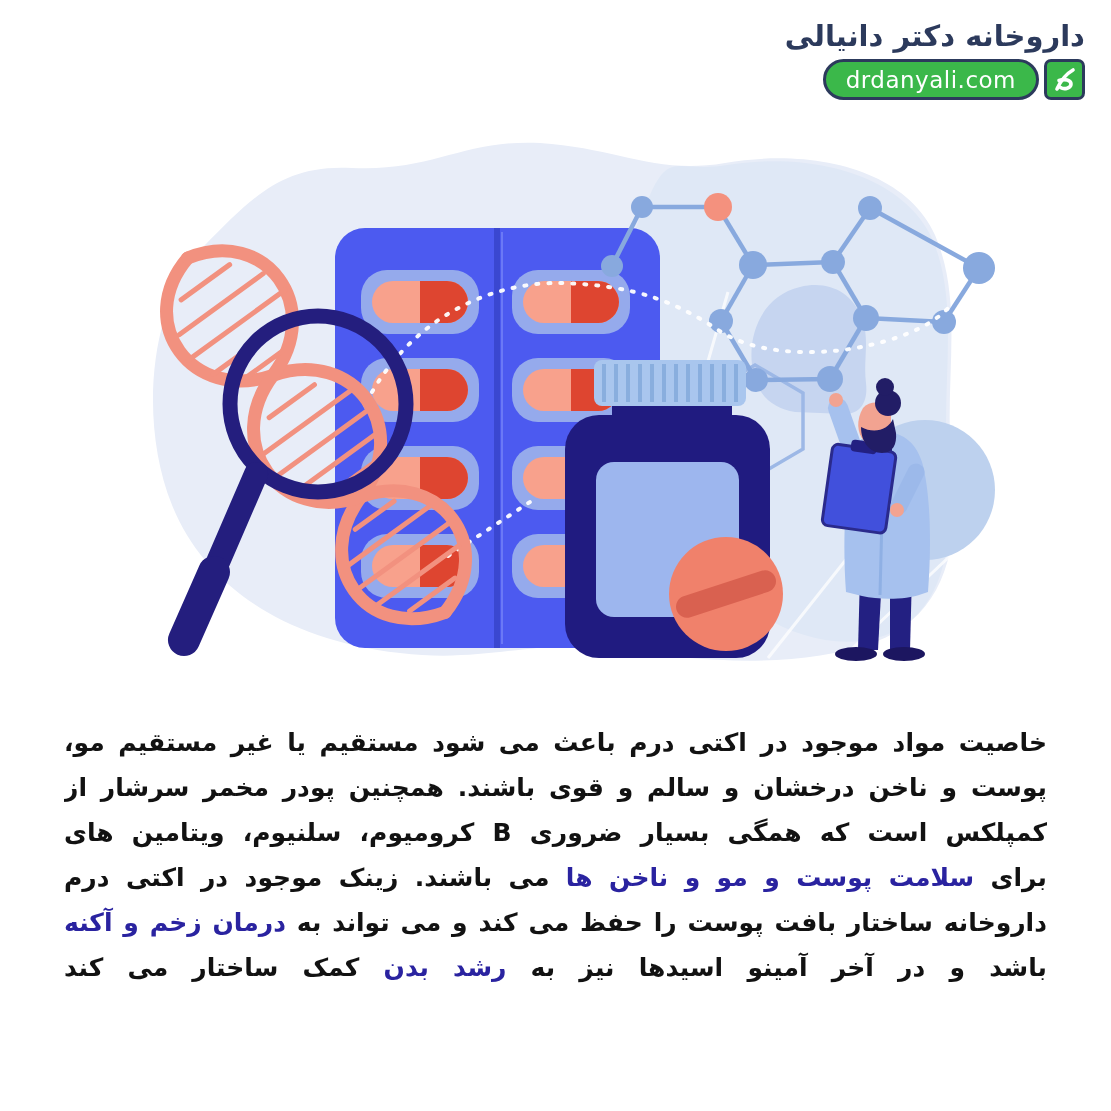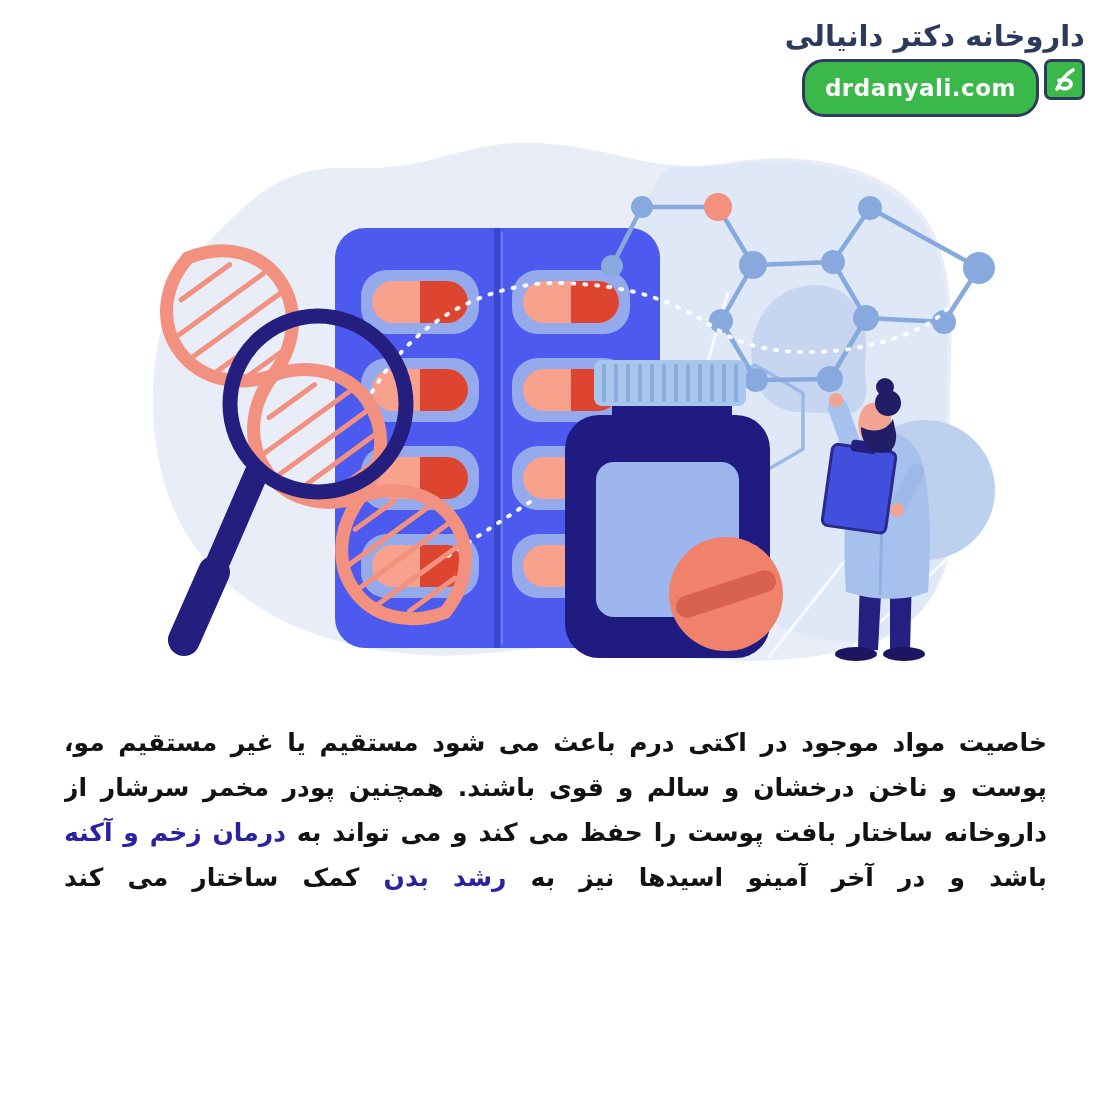--- a/index.html
+++ b/index.html
@@ -8,24 +8,24 @@
   .page { position:absolute; inset:0; background:#fff; }
 
   
   .brand { position:absolute; top:18px; right:26px; text-align:right; z-index:5; }
   .brand-title {
     direction:rtl; font-weight:bold; font-size:29px; letter-spacing:-0.5px;
     color:var(--brand-navy,#2c3a5c); line-height:36px;
   }
   .badge-row { margin-top:5px; display:flex; justify-content:flex-end; gap:5px; direction:ltr; }
   .badge-pill {
-    height:58px; padding:0 20px; background:var(--brand-green,#3bb84a);
+    height:41px; padding:0 20px; background:var(--brand-green,#3bb84a);
     border:3px solid var(--brand-navy,#2c3a5c); border-radius:22px;
     display:flex; align-items:center; justify-content:center;
-    color:#ffffff; font-weight:bold; font-size:23px; letter-spacing:0.5px;
+    color:#ffffff; font-weight:normal; font-size:23px; letter-spacing:0.5px;
   }
   .badge-square {
     width:41px; height:41px; background:var(--brand-green,#3bb84a);
     border:3px solid var(--brand-navy,#2c3a5c); border-radius:7px;
     display:flex; align-items:center; justify-content:center;
   }
 
   
   .illustration { position:absolute; inset:0; z-index:1; }
 
@@ -241,17 +241,19 @@
           <path d="M22 4 C 15 8, 10 14, 6 23" stroke="#ffffff" stroke-width="3.6" fill="none" stroke-linecap="round"></path>
           <path d="M8 14.5 C 14 12.5, 20 14, 20 18 C 20 22, 13.5 24, 9.5 21.5" stroke="#ffffff" stroke-width="3.6" fill="none" stroke-linecap="round"></path>
         </svg>
       </div>
     </div>
   </header>
 
   <div class="paragraph" id="paragraph">
       <div class="pline"><span>خاصیت مواد موجود در اکتی درم باعث می شود مستقیم یا غیر مستقیم مو،</span></div>
       <div class="pline"><span>پوست و ناخن درخشان و سالم و قوی باشند. همچنین پودر مخمر سرشار از</span></div>
+      <div class="pline"><span>کمپلکس است که همگی بسیار ضروری B کرومیوم، سلنیوم، ویتامین های</span></div>
+      <div class="pline"><span>برای </span><span class="hl">سلامت پوست و مو و ناخن ها</span><span> می باشند. زینک موجود در اکتی درم</span></div>
       <div class="pline"><span>داروخانه ساختار بافت پوست را حفظ می کند و می تواند به </span><span class="hl">درمان زخم و آکنه</span></div>
       <div class="pline"><span>باشد و در آخر آمینو اسیدها نیز به </span><span class="hl">رشد بدن</span><span> کمک ساختار می کند</span></div>
     </div>
 
 </div>
 
 </body></html>

